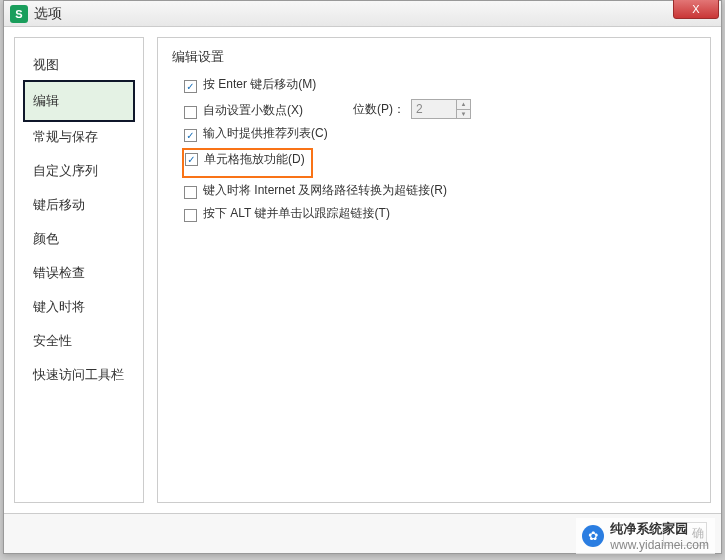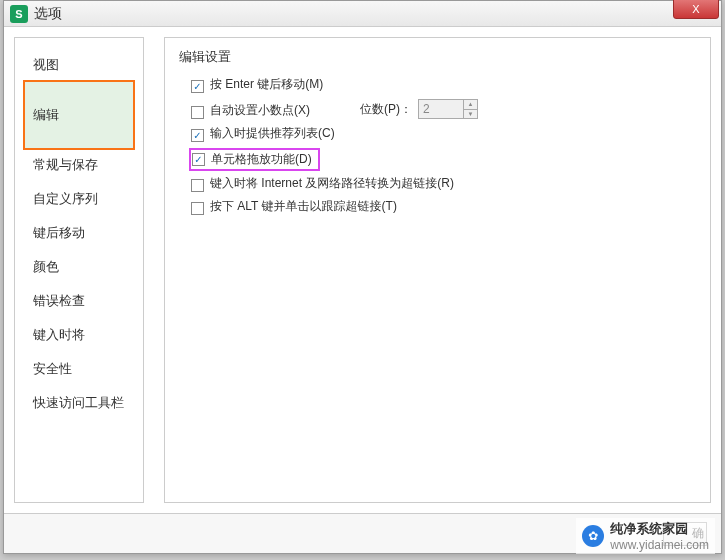--- a/index.html
+++ b/index.html
@@ -61,41 +61,41 @@
       align-items: center;
       justify-content: center;
       color: #fff;
       font-size: 11px;
       cursor: pointer;
     }
     .content {
       display: flex;
       height: calc(100% - 26px - 40px);
       padding: 10px;
-      gap: 20px;
+      gap: 13px;
     }
     .sidebar {
       width: 130px;
       border: 1px solid #ccc;
       background: #fff;
       padding: 10px 0;
     }
     .sidebar-item {
       padding: 8px 18px;
       color: #333;
       cursor: pointer;
       font-size: 13px;
     }
     .sidebar-item.active {
       background: #e4f2e4;
     }
     .highlight-red {
-      border: 2px solid #f97316;
+      border: 2px solid #0f172a;
       margin: -2px 8px;
-      padding: 24px 8px;
+      padding: 10px 8px;
     }
     .main-panel {
       flex: 1;
       border: 1px solid #ccc;
       background: #fff;
       padding: 10px 14px;
       position: relative;
     }
     .section-title {
       font-size: 13px;
@@ -120,24 +120,24 @@
       font-size: 10px;
       color: #1a6fb8;
       flex-shrink: 0;
     }
     .checkbox.checked::before { content: "✓"; }
     .option-label {
       color: #333;
       font-size: 12px;
     }
     .highlight-row {
-      border: 2px solid #d946ef;
+      border: 2px solid #f97316;
       display: inline-flex;
       align-items: center;
-      padding: 1px 6px 1px 1px;
+      padding: 1px 6px 8px 1px;
       margin-left: 10px;
       margin-bottom: 4px;
     }
     .highlight-row .checkbox { margin-left: 0; }
     .right-controls {
       display: inline-flex;
       align-items: center;
       margin-left: 50px;
       gap: 6px;
     }

